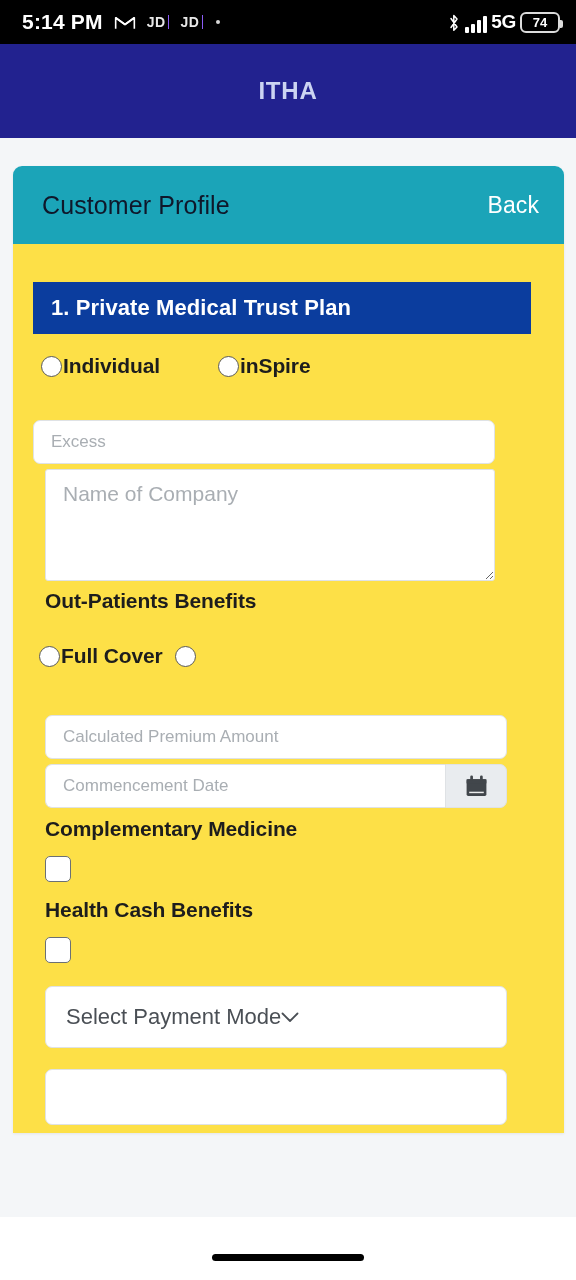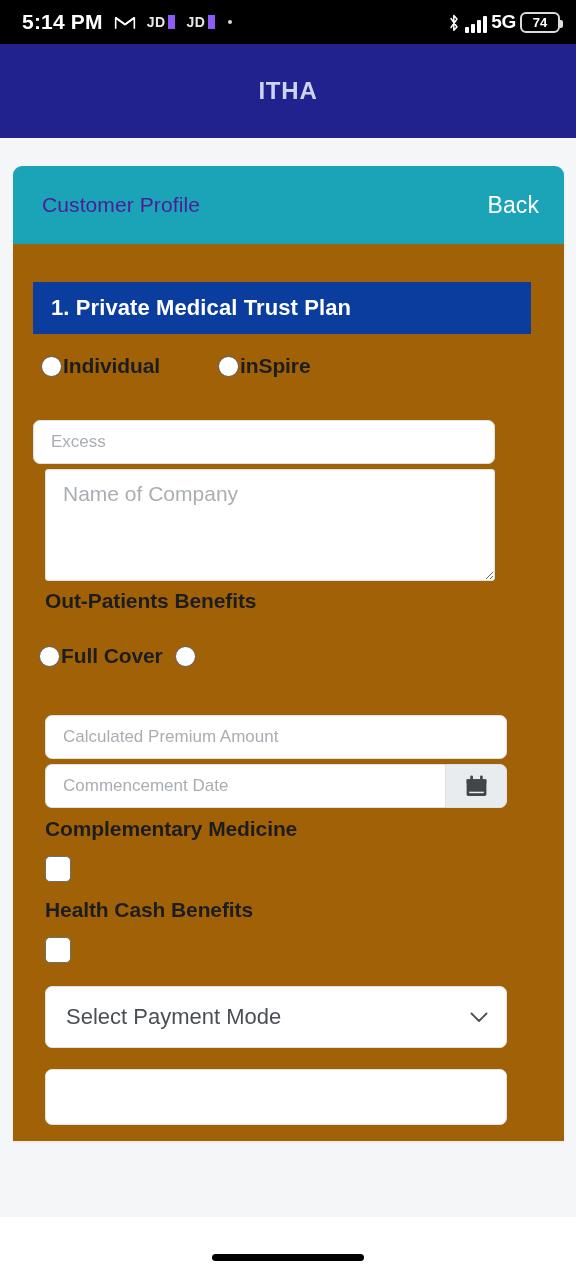--- a/index.html
+++ b/index.html
@@ -30,21 +30,21 @@
     letter-spacing: 0.2px;
     color: #ffffff;
     font-family: "Liberation Sans", sans-serif;
   }
   .gmail-icon { width: 22px; height: 16px; display: block; }
   .jd-badge {
     font-size: 14px;
     font-weight: bold;
     color: #e8e8e8;
     letter-spacing: 0.4px;
-    border-right: 7px solid #8b5cf6;
+    border-right: 1px solid #8b5cf6;
     padding-right: 3px;
     line-height: 14px;
   }
   .dot-icon {
     width: 4px; height: 4px; border-radius: 50%;
     background: #d8d8d8; display: block; margin-left: 2px;
   }
   .status-right { display: flex; align-items: flex-end; gap: 4px; }
   .bt-icon { width: 14px; height: 20px; display: block; }
   .signal-bars { display: flex; align-items: flex-end; gap: 2px; height: 17px; }
@@ -97,27 +97,27 @@
   }
 
   .card-header {
     background: #1ba4b8;
     height: 78px;
     display: flex;
     align-items: center;
     justify-content: space-between;
     padding: 0 25px 0 29px;
   }
-  .card-title { color: #4c1d95; font-size: 21px; font-weight: normal; letter-spacing: 0.1px; }
+  .card-title { color: #0f172a; font-size: 25px; font-weight: normal; letter-spacing: 0.1px; }
   .back-btn {
     color: #ffffff; font-size: 23px; background: none; border: none;
     font-family: "Liberation Sans", sans-serif; cursor: pointer; letter-spacing: 0.1px;
   }
 
-  .card-body { padding: 38px 0 16px 0; background: #a16207; }
+  .card-body { padding: 38px 0 8px 0; background: #fde047; }
 
   .section-banner {
     background: #0b3d9e;
     color: #ffffff;
     font-size: 22px;
     font-weight: bold;
     height: 52px;
     display: flex; align-items: center;
     padding-left: 18px;
     margin: 0 33px 0 20px;
@@ -187,21 +187,21 @@
     border-radius: 0 7px 7px 0;
     display: flex; align-items: center; justify-content: center;
     cursor: pointer;
   }
   .cal-icon { width: 25px; height: 25px; display: block; }
 
   .select-box {
     width: 462px; height: 62px;
     border: 1px solid #dfe2e5; border-radius: 7px;
     background: #ffffff;
-    display: flex; align-items: center; justify-content: space-between;
+    display: flex; align-items: center; justify-content: flex-start;
     padding: 0 18px 0 20px;
     cursor: pointer;
   }
   .select-value { font-size: 22px; color: #4a4f55; }
   .chev { width: 18px; height: 11px; display: block; }
 
   .stub-input {
     width: 462px; height: 56px;
     border: 1px solid #dfe2e5; border-radius: 7px; background: #ffffff;
   }

